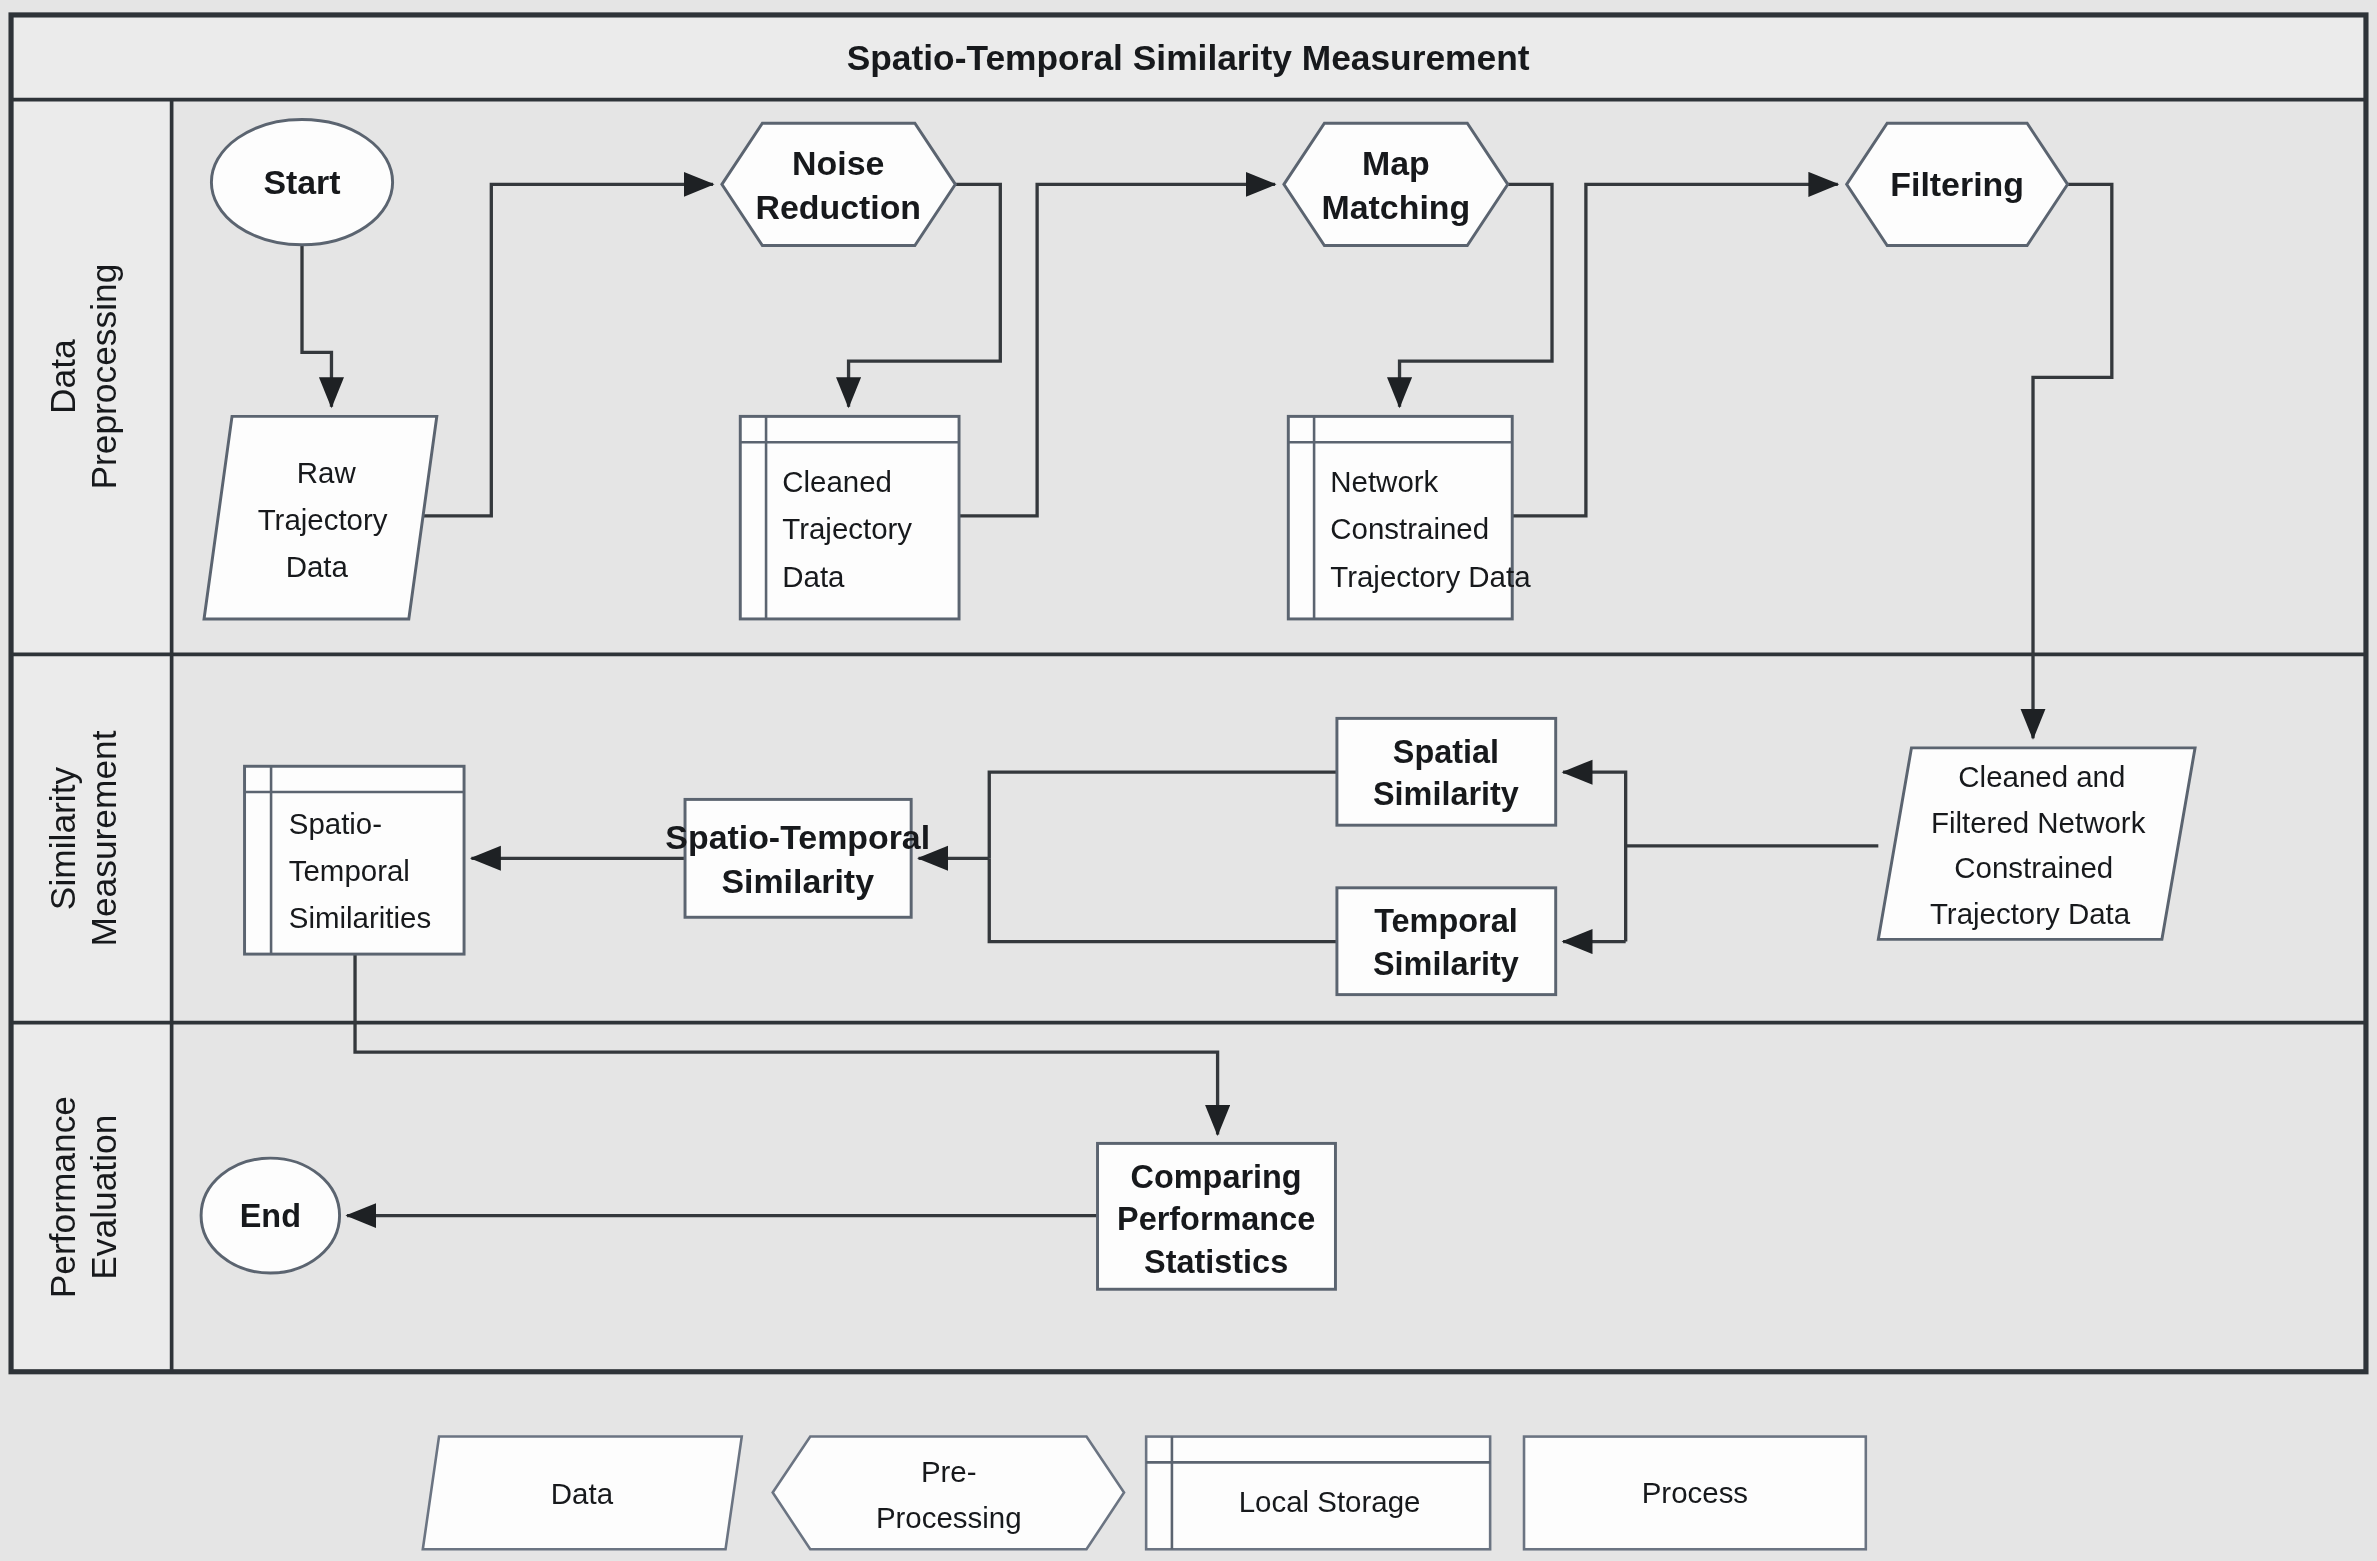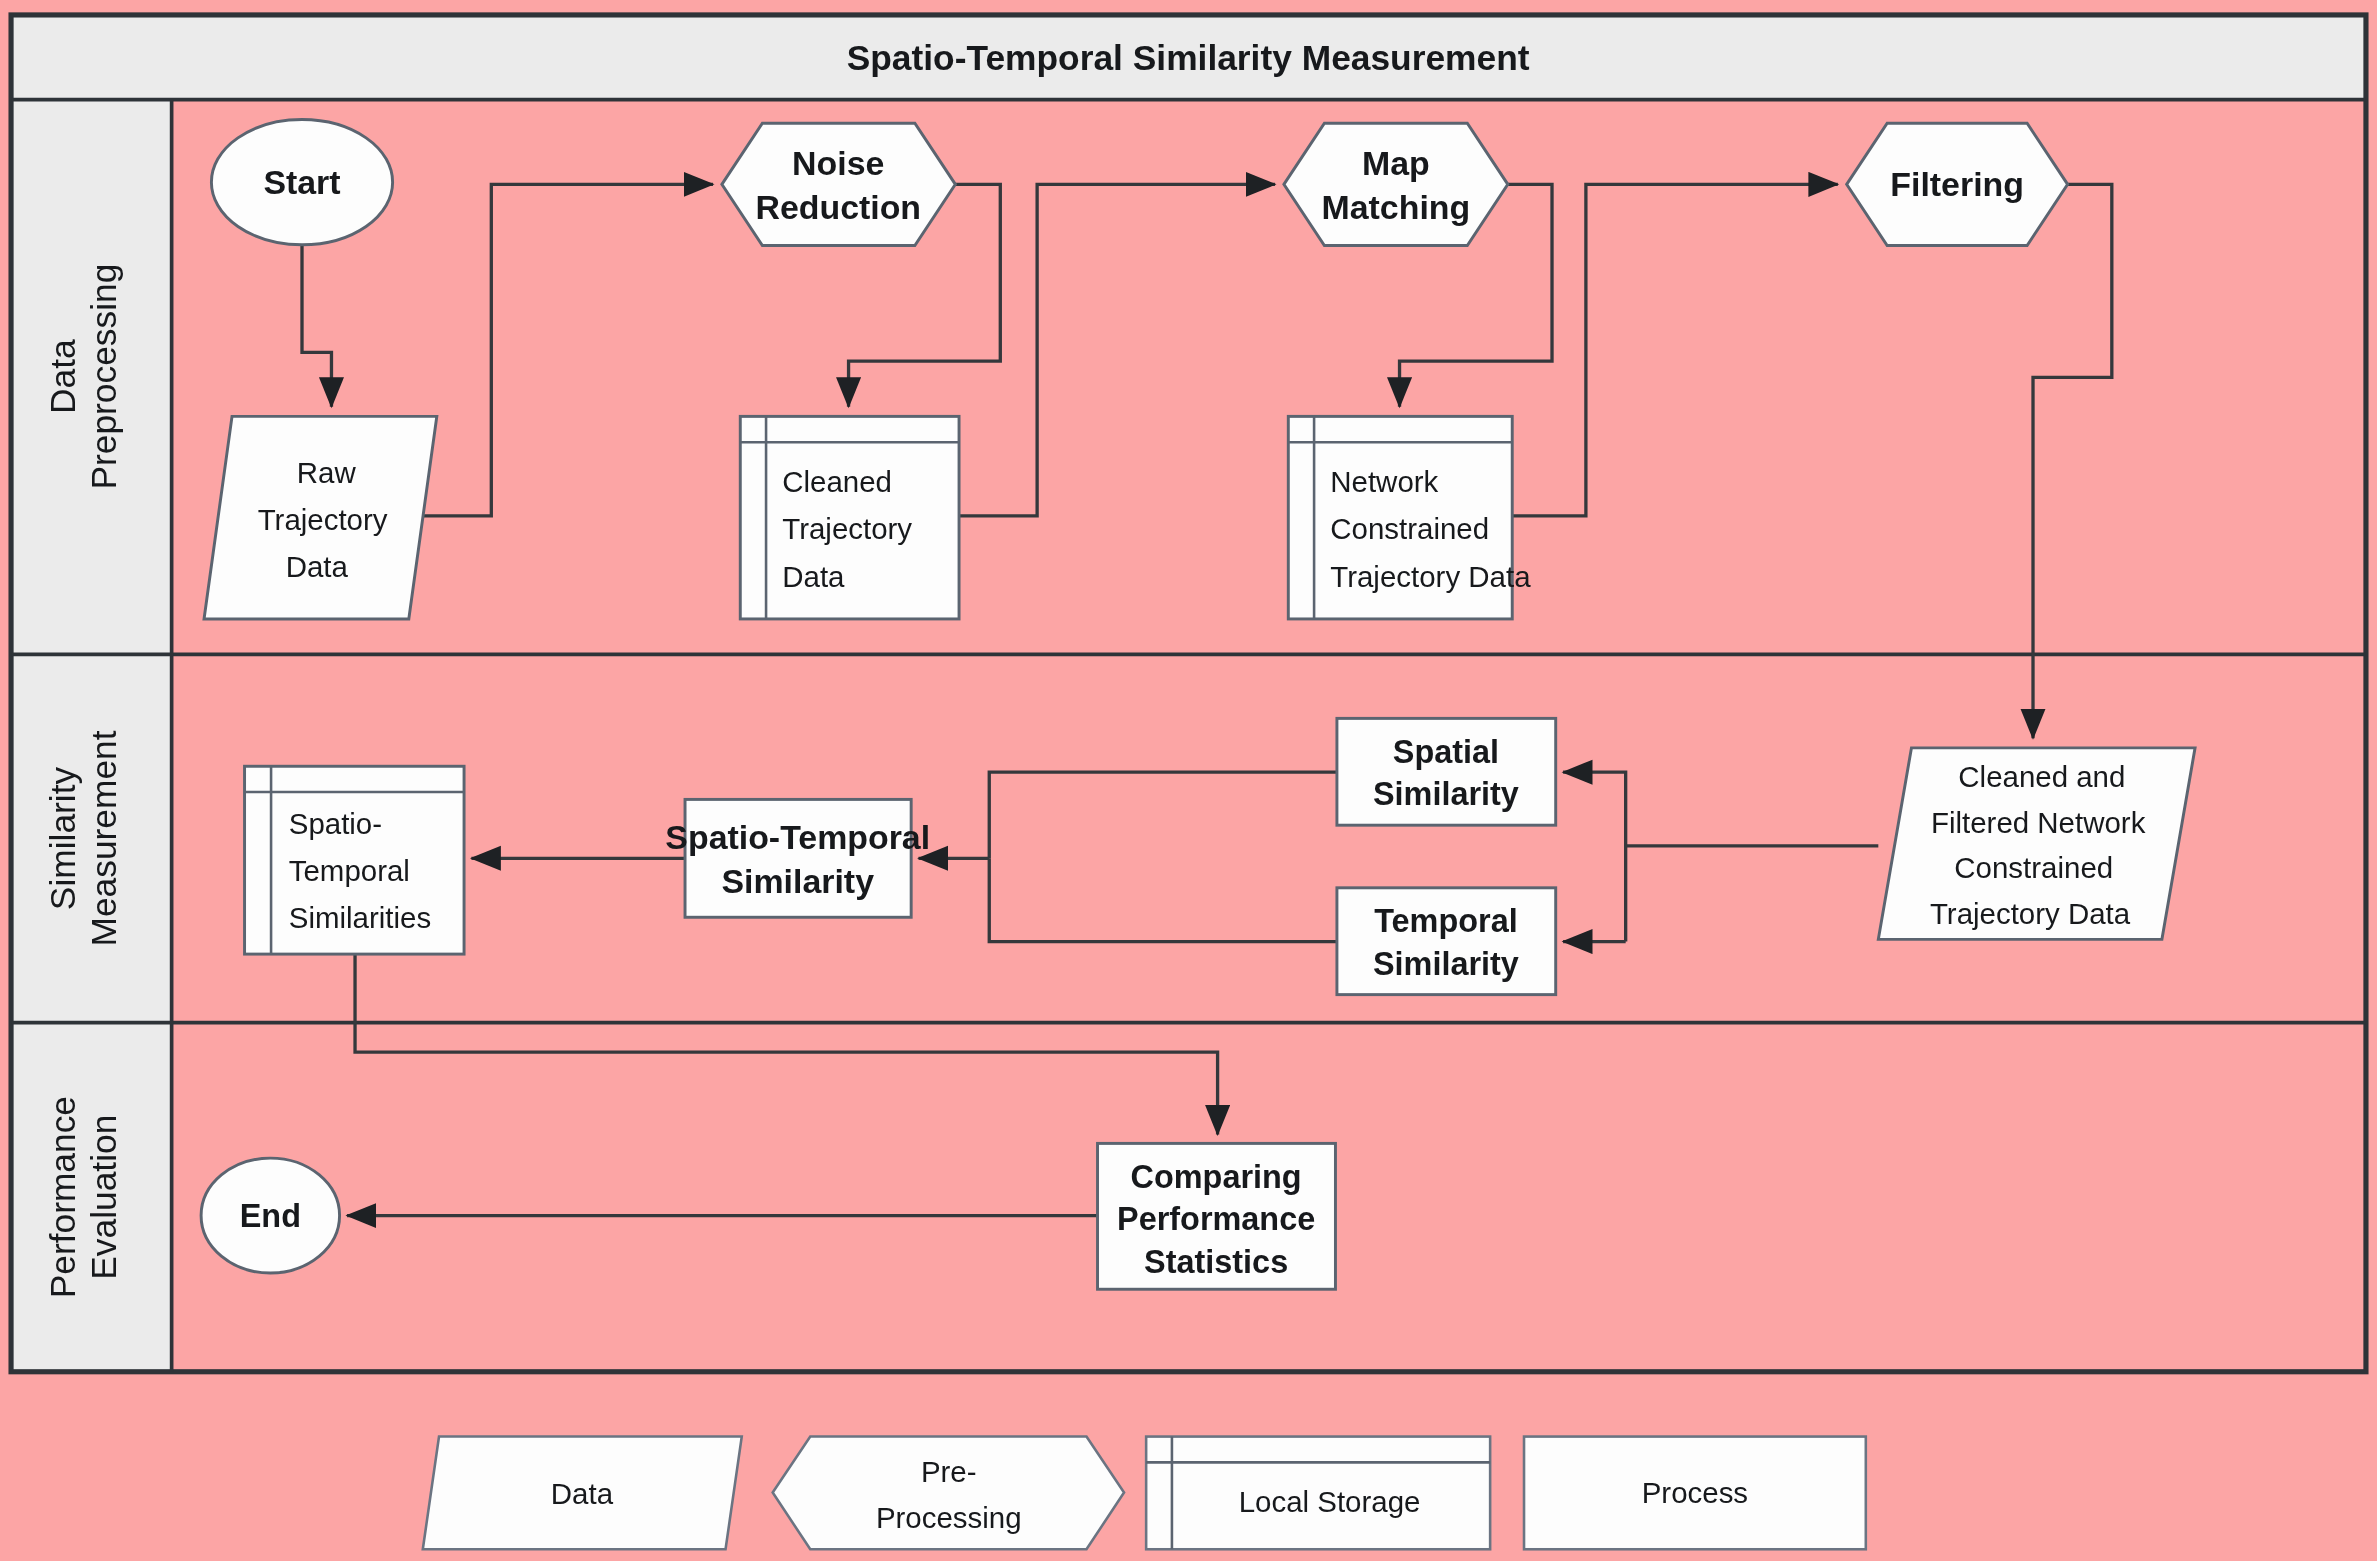--- a/index.html
+++ b/index.html
@@ -1,16 +1,16 @@
 <!DOCTYPE html>
 <html style="font-size:11.8px"><head>
 <meta charset="utf-8">
 <style>
   html,body{margin:0;padding:0;background:#ffffff;}
-  .page{position:relative;width:2377px;height:1562px;background:#fca5a5;overflow:hidden;
+  .page{position:relative;width:2377px;height:1562px;background:#e5e5e5;overflow:hidden;
         font-family:"Liberation Sans", sans-serif;}
   svg{position:absolute;left:0;top:0;}
   text{fill:#17191c;}
   .t-bold{font-weight:bold;}
   .node-shape{fill:#fdfdfd;stroke:#5b6470;stroke-width:4;}
   .store-line{stroke:#5b6470;stroke-width:3.5;fill:none;}
   .legend-shape{fill:#fdfdfd;stroke:#6b7482;stroke-width:3.5;}
   .conn{fill:none;stroke:#34383c;stroke-width:4.5;}
   .frame{fill:none;stroke:#2e3338;}
   .band{fill:#ebebeb;stroke:none;}

